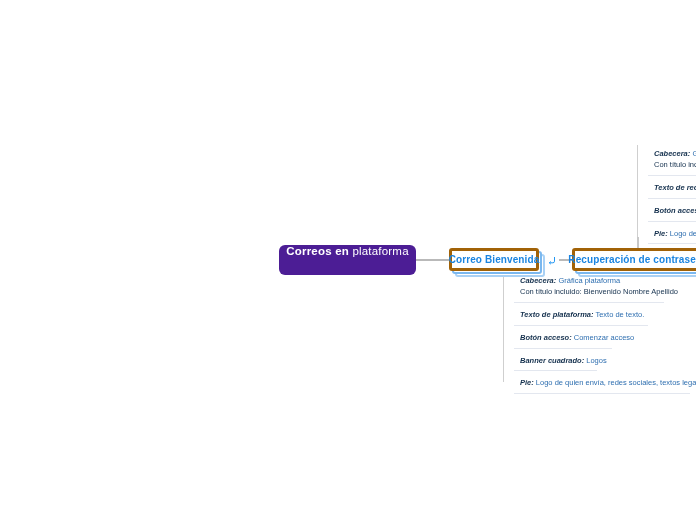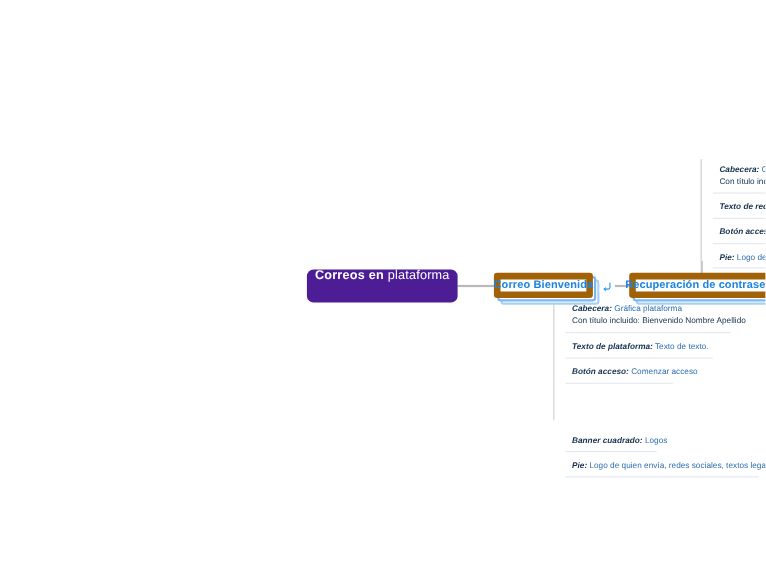--- a/index.html
+++ b/index.html
@@ -50,21 +50,21 @@
   .root-label .lighter {
     font-weight: normal;
     font-size: 11.5px;
   }
 
   
   .branch-node {
     position: absolute;
     box-sizing: border-box;
     background: #ffffff;
-    border: 6px solid #a16207;
+    border: 3px solid #a16207;
     border-radius: 3px;
     display: flex;
     align-items: center;
     justify-content: center;
     z-index: 6;
   }
   .branch-stack {
     position: absolute;
     box-sizing: border-box;
     border: 2px solid #7bb8ef;
@@ -193,21 +193,21 @@
       <span>Texto de texto.</span>
       <div class="rule" style="width:134px;"></div>
     </div>
 
     <div class="panel-row" style="padding-top:7px;">
       <b>Botón acceso:</b>
       <span>Comenzar acceso</span>
       <div class="rule" style="width:98px;"></div>
     </div>
 
-    <div class="panel-row" style="padding-top:7px;margin-top:40px;">
+    <div class="panel-row" style="padding-top:7px;">
       <b>Banner cuadrado:</b>
       <span>Logos</span>
       <div class="rule" style="width:83px;"></div>
     </div>
 
     <div class="panel-row" style="padding-top:7px;">
       <b>Pie:</b>
       <span>Logo de quien envía, redes sociales, textos legales.</span>
       <div class="rule" style="width:176px;"></div>
     </div>

